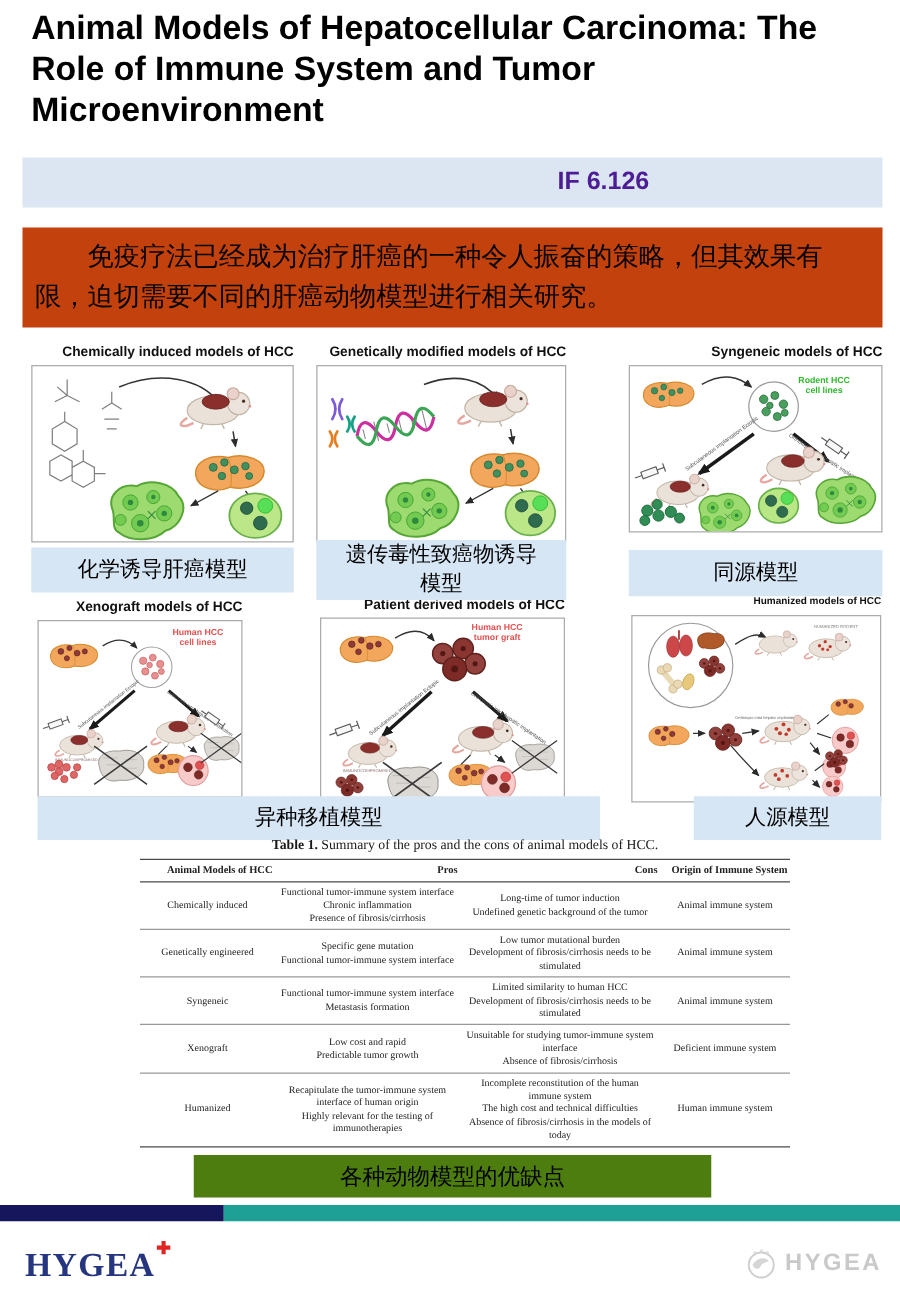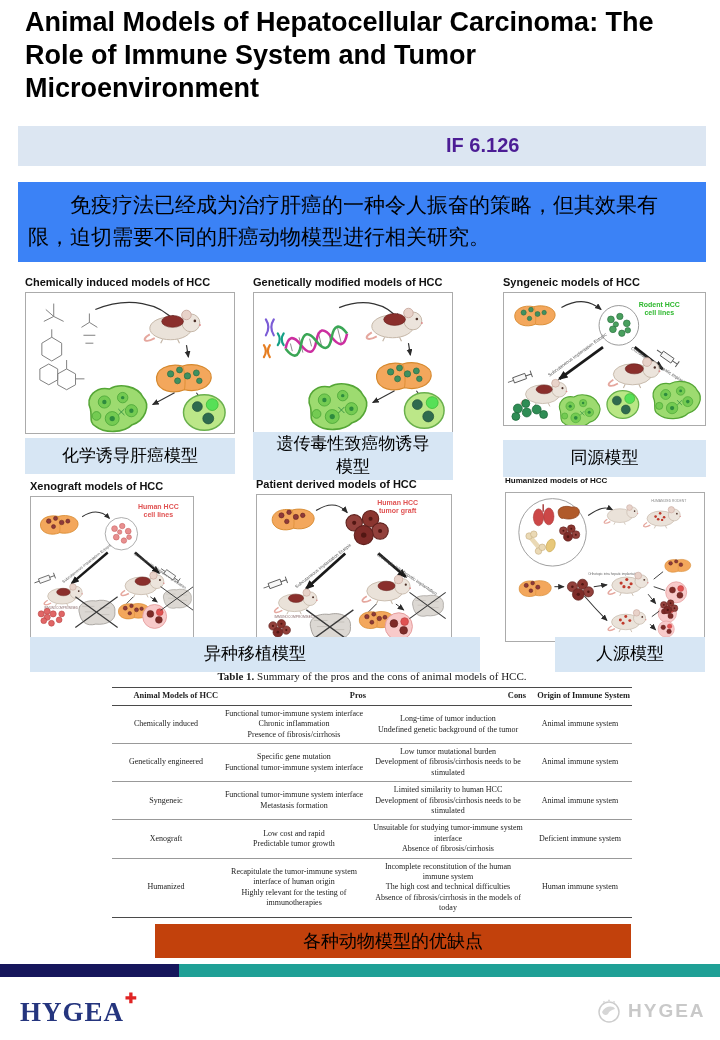--- a/index.html
+++ b/index.html
@@ -3,46 +3,46 @@
 <meta charset="utf-8">
 <style>
   html,body{margin:0;padding:0;background:#fff;}
   .slide{position:relative;width:720px;height:1040px;background:#fff;overflow:hidden;
          font-family:"Liberation Sans",sans-serif;}
   .title{position:absolute;left:25px;top:6px;width:680px;margin:0;
          font-size:27px;line-height:1.23;font-weight:bold;color:#000;white-space:pre-line;}
   .banner{position:absolute;left:18px;top:126px;width:688px;height:40px;background:#dce6f2;}
   .banner .cit{position:absolute;left:14px;top:8px;font-size:20px;font-weight:bold;color:#000;}
   .banner .if{position:absolute;left:428px;top:8px;font-size:20px;font-weight:bold;color:#4c1d95;}
-  .abstract{position:absolute;left:18px;top:182px;width:688px;height:80px;background:#3b82f6;}
+  .abstract{position:absolute;left:18px;top:182px;width:688px;height:80px;background:#c2410c;}
   .abstract p{margin:8px 14px 0 10px;font-family:"Liberation Serif",serif;font-size:21px;
               line-height:1.5;color:#000;text-indent:2em;}
   .panel{position:absolute;}
-  .ptitle{font-size:11px;font-weight:bold;color:#111;text-align:left;height:14px;margin-bottom:2px;
+  .ptitle{font-size:11px;font-weight:bold;color:#111;text-align:right;height:14px;margin-bottom:2px;
           white-space:nowrap;overflow:hidden;}
   .ptitle.small{font-size:8px;}
   .pbox{position:relative;background:#fff;border:1px solid #ababab;}
   .pbox svg{display:block;width:100%;height:100%;}
   .olabel{position:absolute;font-weight:bold;font-size:7px;line-height:1.15;text-align:center;
           white-space:pre-line;}
   .olabel.green{color:#2eb82e;}
   .olabel.red{color:#e05252;}
   .cnlabel{position:absolute;background:#d7e6f4;color:#000;text-align:center;
            font-family:"Liberation Serif",serif;font-size:17px;display:flex;
            align-items:center;justify-content:center;white-space:pre-line;line-height:1.35;}
   .tablewrap{position:absolute;left:112px;top:670px;width:520px;}
   .tcap{font-family:"Liberation Serif",serif;font-size:11px;color:#1a1a1a;text-align:center;margin-bottom:5px;}
   table.mdpi{width:100%;border-collapse:collapse;font-family:"Liberation Serif",serif;
              font-size:8px;color:#222;line-height:1.3;}
   table.mdpi th{font-size:8.4px;font-weight:bold;padding:3px 2px;text-align:right;
                 border-top:1.5px solid #4a4a4a;border-bottom:1.5px solid #4a4a4a;}
   table.mdpi td{padding:3px 4px;text-align:center;vertical-align:middle;white-space:pre-line;
                 border-bottom:0.8px solid #999;}
   table.mdpi tbody tr:last-child td{border-bottom:1.5px solid #4a4a4a;}
-  .bottom-label{position:absolute;left:155px;top:924px;width:476px;height:34px;background:#c2410c;
+  .bottom-label{position:absolute;left:155px;top:924px;width:414px;height:34px;background:#4d7c0f;
                 font-size:18px;color:#000;display:flex;align-items:center;justify-content:center;}
   .bar{position:absolute;top:964px;height:13px;}
   .bar.navy{left:0;width:179px;background:#16165c;}
   .bar.teal{left:179px;width:541px;background:#1fa096;}
   .logo{position:absolute;left:20px;top:990px;font-family:"Liberation Serif",serif;
         font-weight:bold;font-size:27px;color:#25357e;letter-spacing:1px;}
   .logo .cross{color:#e02424;font-size:14px;vertical-align:18px;margin-left:1px;}
   .wm{position:absolute;left:596px;top:998px;display:flex;align-items:center;gap:6px;
       color:#c9c9c9;font-size:19px;letter-spacing:2px;font-weight:600;}
   text{font-family:"Liberation Sans",sans-serif;}

